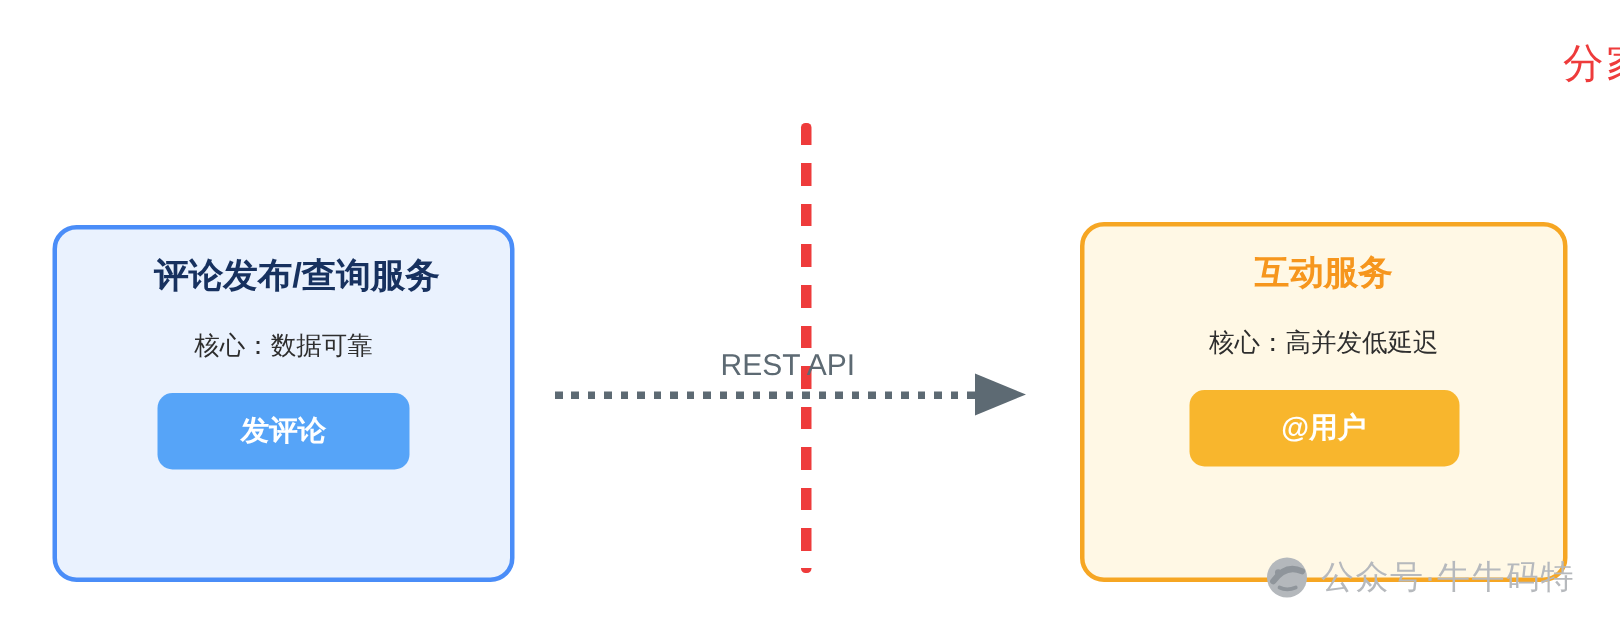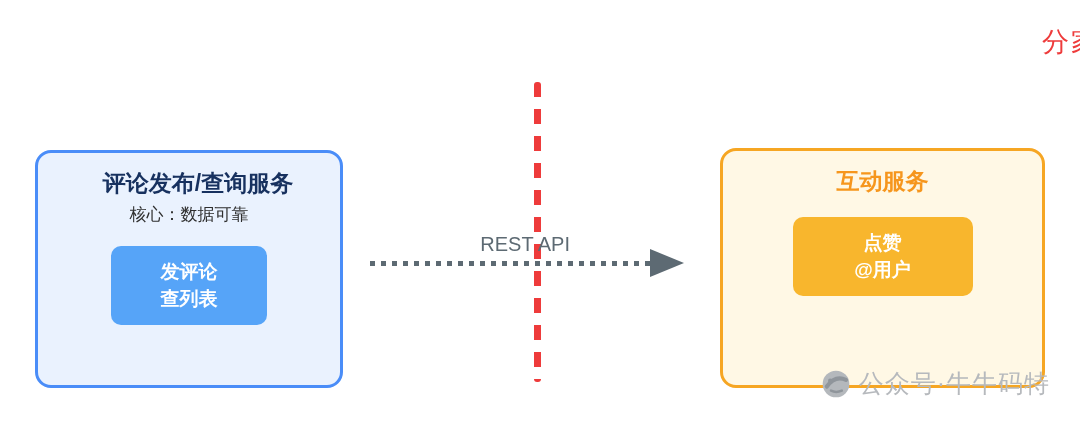--- a/index.html
+++ b/index.html
@@ -40,23 +40,23 @@
     left:35px;top:150px;width:308px;height:238px;
     border:3px solid var(--left-border);background:var(--left-fill);
   }
   .service-box.right{
     left:720px;top:148px;width:325px;height:240px;
     border:3px solid var(--right-border);background:var(--right-fill);
   }
   .box-title{font-size:23px;font-weight:700;line-height:1.3;}
   .service-box.left  .box-title{color:var(--left-title);padding-left:18px;}
   .service-box.right .box-title{color:var(--right-title);}
-  .box-subtitle{font-size:17px;color:#2e2e2e;margin-top:4px;}
+  .box-subtitle{font-size:17px;color:#2e2e2e;margin-top:20px;}
   .inner-card{
-    margin:20px auto 0;width:156px;border-radius:10px;
+    margin:20px auto 0;width:168px;border-radius:10px;
     padding:12px 0;color:#ffffff;font-weight:700;
     font-size:19px;line-height:1.45;
   }
   .service-box.left  .inner-card{background:var(--left-inner);}
   .service-box.right .inner-card{background:var(--right-inner);width:180px;}
 
   .arrow-label{
     position:absolute;left:370px;top:233px;width:200px;
     text-align:right;color:var(--arrow-gray);font-size:20px;
   }
@@ -69,51 +69,50 @@
   .arrow-head{
     position:absolute;left:650px;top:249px;width:0;height:0;
     border-left:34px solid var(--arrow-gray);
     border-top:14px solid transparent;
     border-bottom:14px solid transparent;
   }
 
   .watermark{
     position:absolute;right:30px;bottom:24px;
     display:flex;align-items:center;gap:8px;
-    color:var(--watermark-gray);font-size:25px;letter-spacing:1px;
+    color:var(--watermark-gray);font-size:22px;letter-spacing:1px;
     font-weight:400;
   }
   .watermark svg{display:block;}
 </style>
 </head>
 <body>
 
 <div class="canvas">
 
   <div class="split-label">分家</div>
 
   <div class="divider"></div>
 
   <div class="service-box left">
     <div class="box-title">评论发布/查询服务</div>
     <div class="box-subtitle">核心：数据可靠</div>
     <div class="inner-card">
       <div>发评论</div>
-      <div>查列表</div>
     </div>
   </div>
 
   <div class="arrow-label">REST API</div>
   <div class="arrow-line"></div>
   <div class="arrow-head"></div>
 
   <div class="service-box right">
     <div class="box-title">互动服务</div>
+    <div class="box-subtitle">核心：高并发低延迟</div>
     <div class="inner-card">
-      <div>点赞</div>
       <div>@用户</div>
     </div>
   </div>
 
   <div class="watermark">
     <span>
       <svg width="30" height="30" viewBox="0 0 36 36" aria-hidden="true">
         <circle cx="18" cy="18" r="16" fill="#b4b8bc"></circle>
         <circle cx="11" cy="14" r="2.6" fill="#8f959b"></circle>
         <path d="M7 21 Q17 7 30 13" stroke="#8f959b" stroke-width="5" fill="none" stroke-linecap="round"></path>

